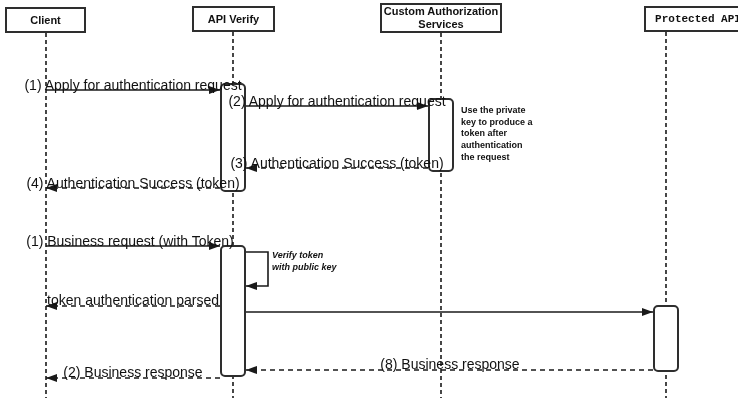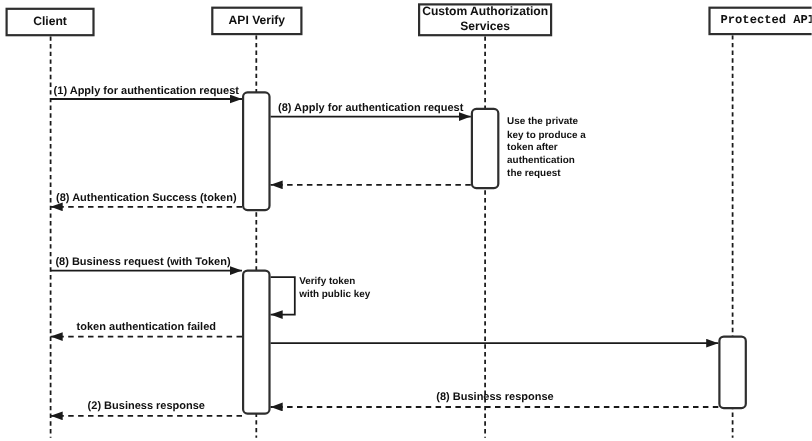--- a/index.html
+++ b/index.html
@@ -13,21 +13,21 @@
     border:2px solid #2e2e2e;display:flex;align-items:center;justify-content:center;
     text-align:center;font-weight:bold;font-size:11px;line-height:1.15;color:#111;
     z-index:2;
   }
   .bar{
     position:absolute;box-sizing:border-box;background:#ffffff;
     border:2px solid #2e2e2e;border-radius:5px;z-index:3;
   }
   .arrow-layer{z-index:4;}
   .msg-label{
-    position:absolute;transform:translateX(-50%);font-size:10px;font-weight:bold;
+    position:absolute;transform:translateX(-50%);font-size:14px;font-weight:normal;
     color:#111;white-space:nowrap;z-index:5;
   }
   .note{
     position:absolute;font-size:9px;font-weight:bold;color:#111;
     white-space:pre-line;line-height:1.3;z-index:5;
   }
 </style>
 </head>
 <body>
 
@@ -74,28 +74,29 @@
       <line x1="46" y1="246" x2="220" y2="246" marker-end="url(#arrowhead)"></line>
       <path d="M246,252 L268,252 L268,286 L246,286" marker-end="url(#arrowhead)"></path>
       <line x1="220" y1="306" x2="46" y2="306" stroke-dasharray="5,4" marker-end="url(#arrowhead)"></line>
       <line x1="246" y1="312" x2="653" y2="312" marker-end="url(#arrowhead)"></line>
       <line x1="653" y1="370" x2="246" y2="370" stroke-dasharray="5,4" marker-end="url(#arrowhead)"></line>
       <line x1="220" y1="378" x2="46" y2="378" stroke-dasharray="5,4" marker-end="url(#arrowhead)"></line>
     </g>
   </svg>
 
   <div class="msg-label" style="left:133px;top:77px;">(1) Apply for authentication request</div>
-  <div class="msg-label" style="left:337px;top:93px;">(8) Apply for authentication request</div>
-  <div class="msg-label" style="left:133px;top:175px;">(8) Authentication Success (token)</div>
-  <div class="msg-label" style="left:130px;top:233px;">(8) Business request (with Token)</div>
-  <div class="msg-label" style="left:133px;top:292px;">token authentication failed</div>
+  <div class="msg-label" style="left:337px;top:93px;">(2) Apply for authentication request</div>
+  <div class="msg-label" style="left:337px;top:155px;">(3) Authentication Success (token)</div>
+  <div class="msg-label" style="left:133px;top:175px;">(4) Authentication Success (token)</div>
+  <div class="msg-label" style="left:130px;top:233px;">(1) Business request (with Token)</div>
+  <div class="msg-label" style="left:133px;top:292px;">token authentication parsed</div>
   <div class="msg-label" style="left:450px;top:356px;">(8) Business response</div>
   <div class="msg-label" style="left:133px;top:364px;">(2) Business response</div>
 
-  <div class="note" style="left:272px;top:250px;">Verify token
+  <div class="note" style="left:272px;top:250px;font-style:italic;">Verify token
 with public key</div>
   <div class="note" style="left:461px;top:105px;">Use the private
 key to produce a
 token after
 authentication
 the request</div>
 
 </div>
 
 </body></html>

